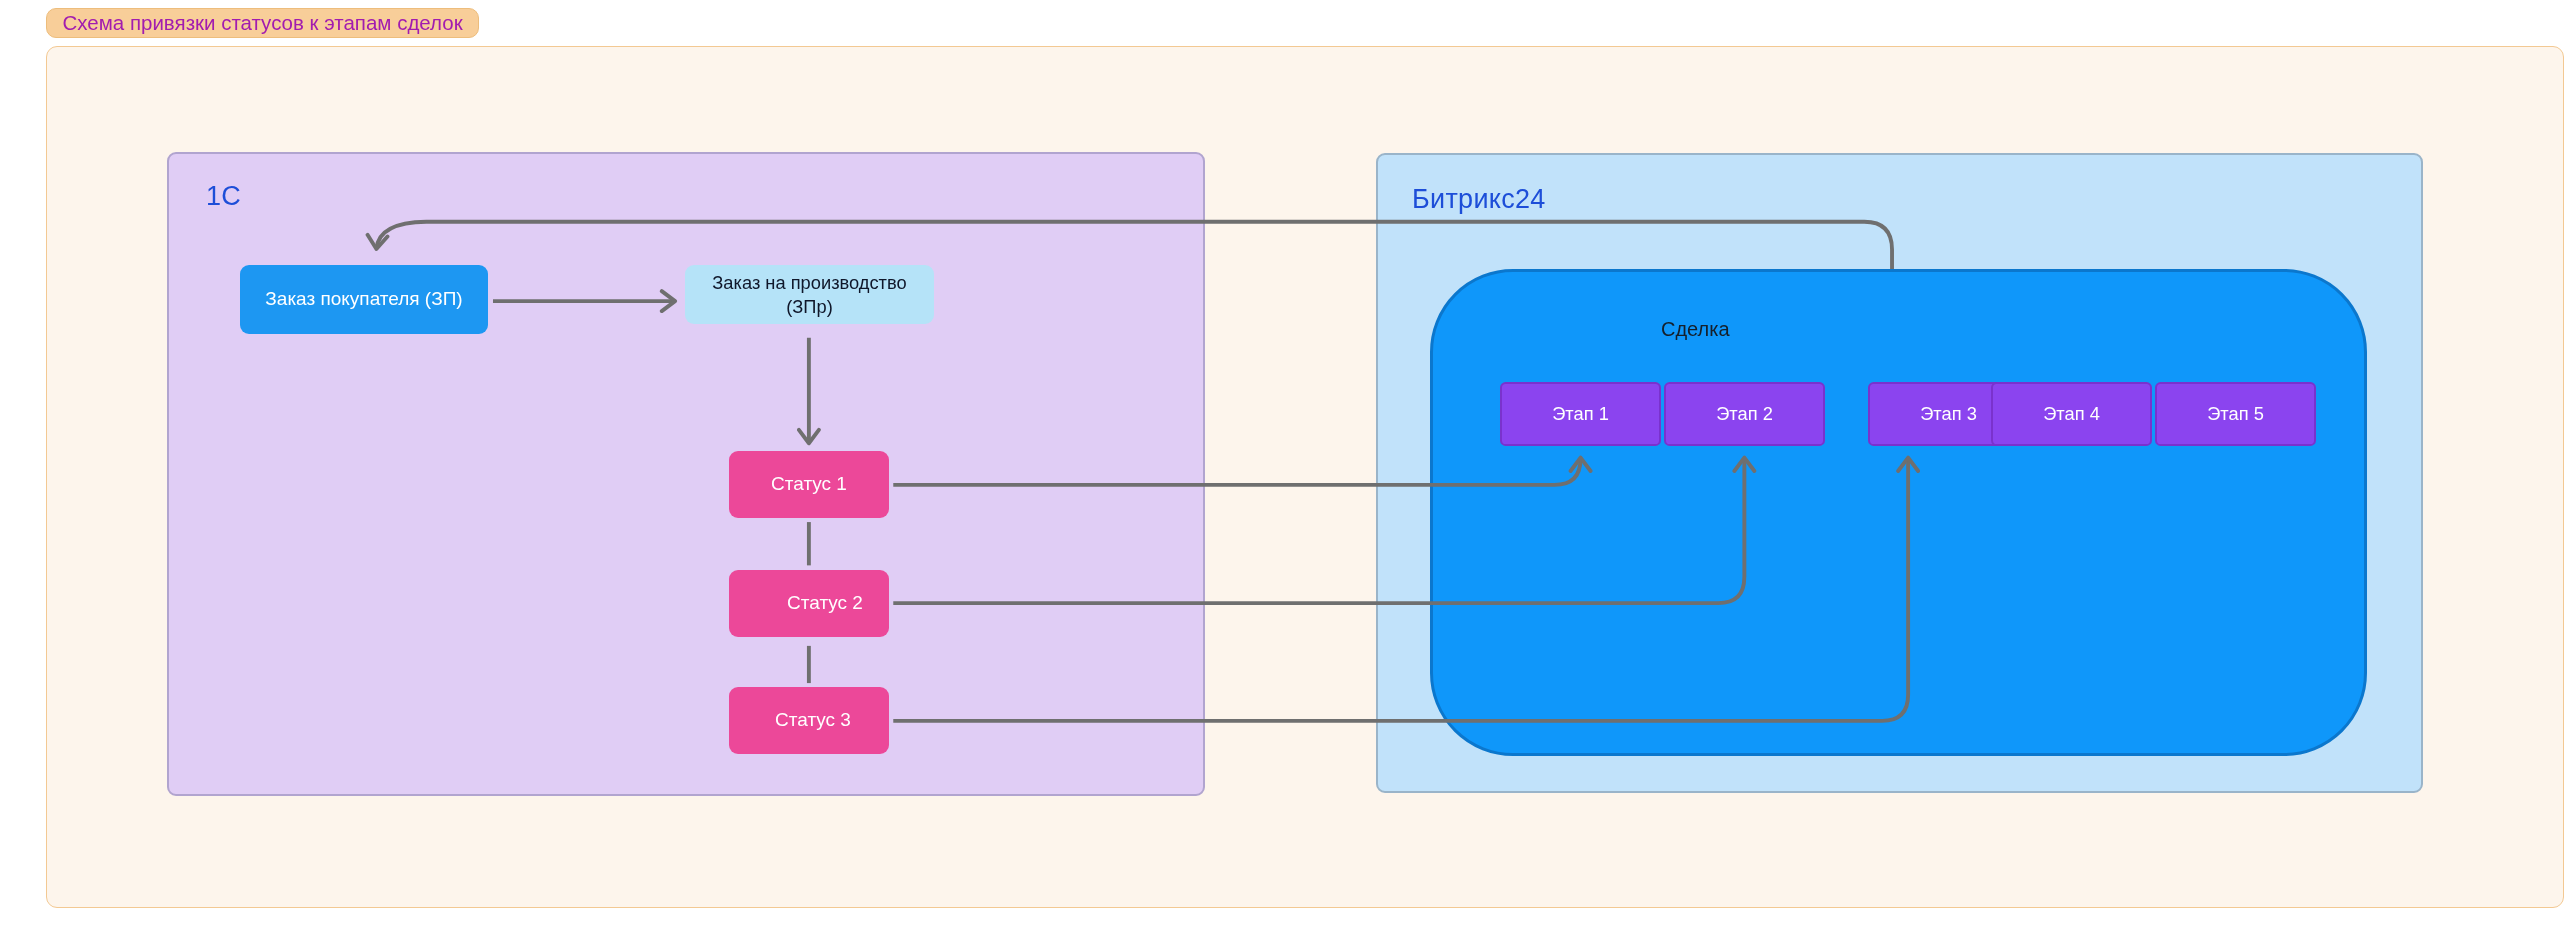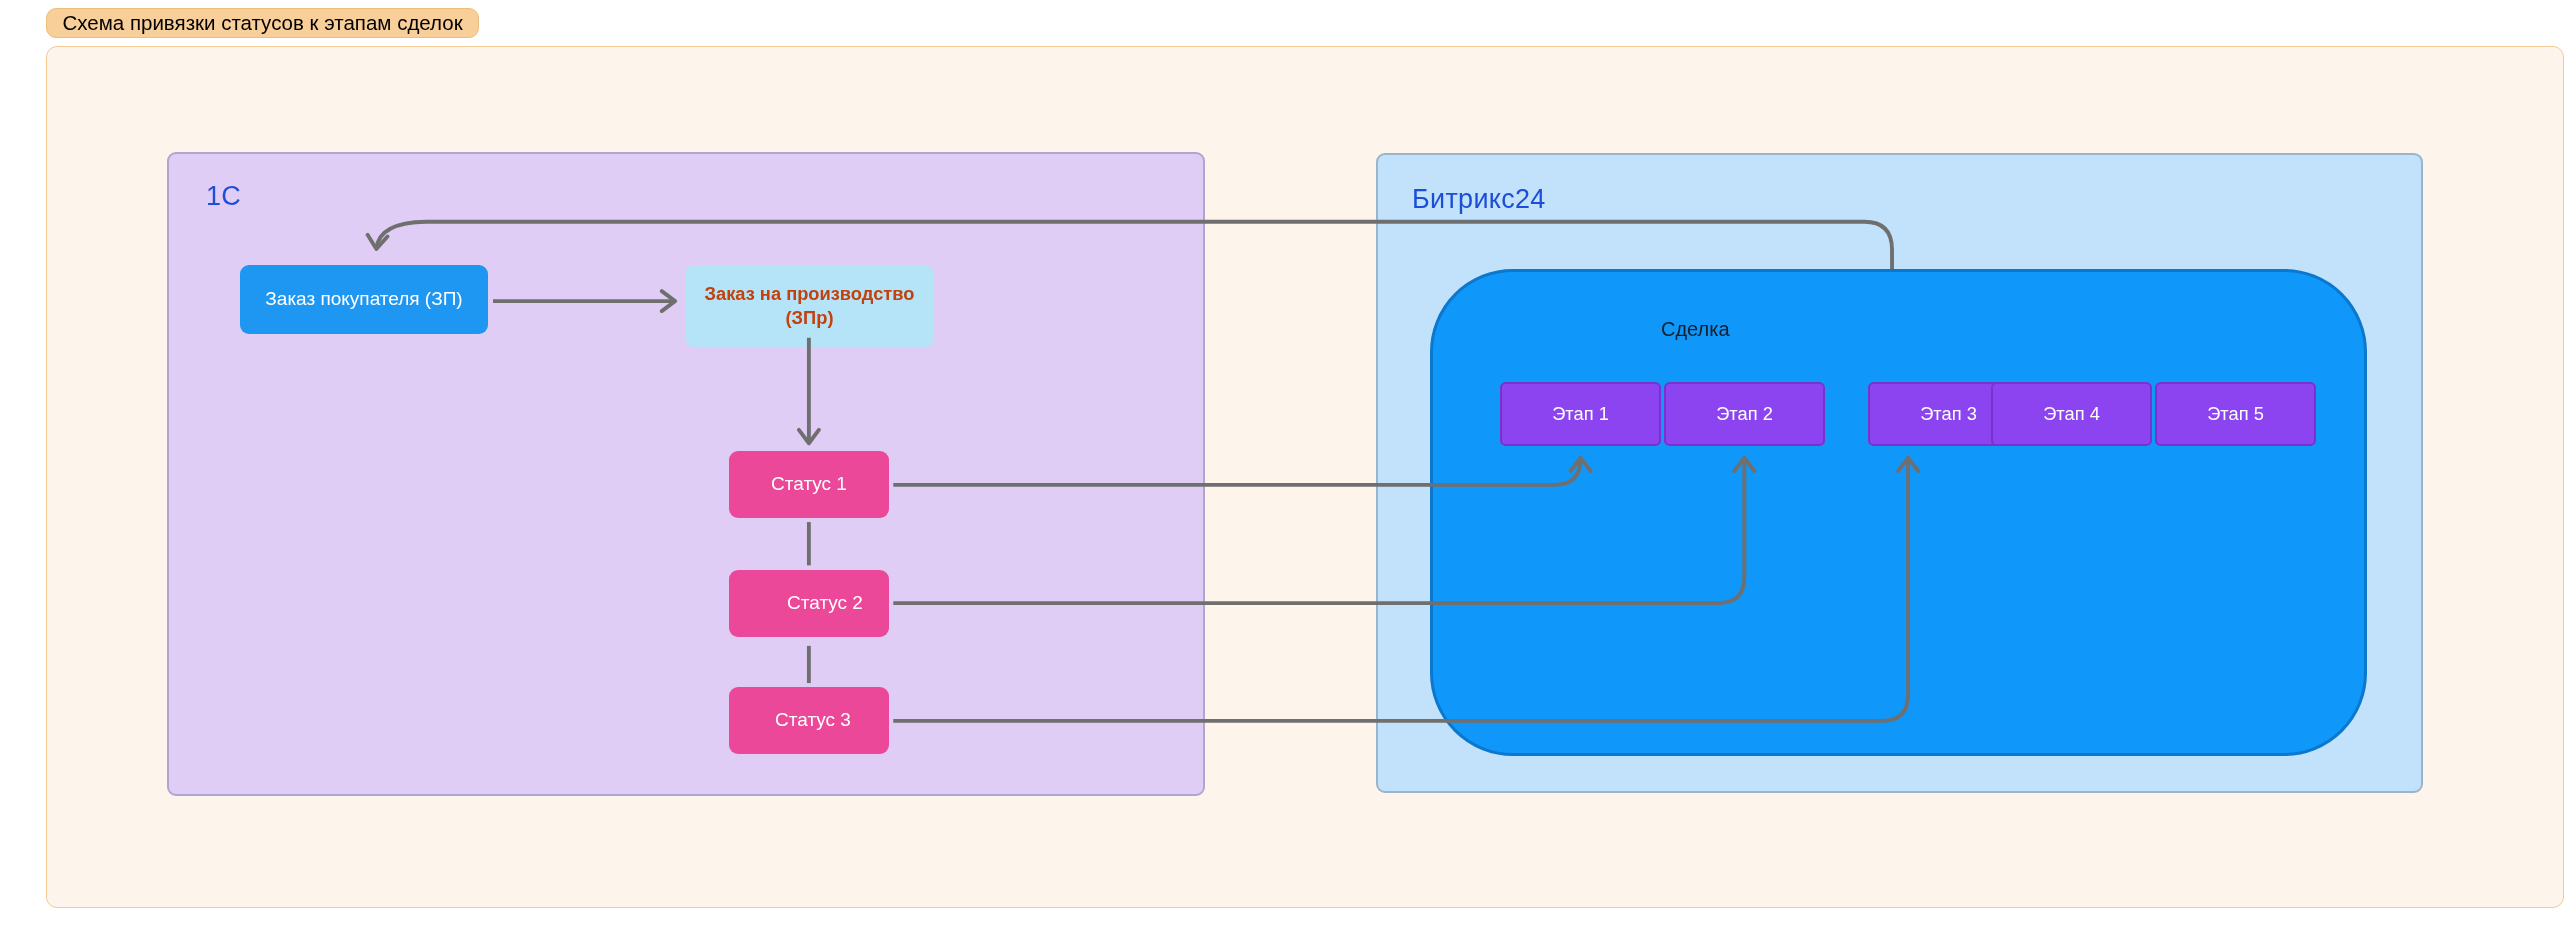--- a/index.html
+++ b/index.html
@@ -4,21 +4,21 @@
 <style>
   html,body{margin:0;padding:0;background:#ffffff;}
   body{width:2576px;height:942px;position:relative;font-family:"Liberation Sans",sans-serif;overflow:hidden;}
   .abs{position:absolute;box-sizing:border-box;}
 
   
   .title-badge{
     left:46px;top:8.3px;height:30px;
     background:#f8ce99;border:1.1px solid #edbd7c;border-radius:10px;
     display:flex;align-items:center;padding:0 15.5px;
-    font-size:20.5px;color:#000000;white-space:nowrap;
+    font-size:20.5px;color:#a21caf;white-space:nowrap;
   }
 
   
   .outer{
     left:46px;top:46px;width:2518px;height:862px;
     background:#fdf5ec;border:1.7px solid #f3c993;border-radius:11px;
   }
 
   
   .group-onec{
@@ -41,21 +41,21 @@
     background:#0f97fa;border:3.3px solid #0b77cd;border-radius:83px;
   }
   .deal-label{position:absolute;left:228px;top:46px;font-size:20px;color:#15202b;}
 
   
   .node{
     display:flex;align-items:center;justify-content:center;text-align:center;
     font-size:19px;line-height:1.3;border-radius:9px;
   }
   .node-zp{left:240px;top:265px;width:248px;height:69px;background:#1d97f2;color:#ffffff;}
-  .node-zpr{left:685px;top:265px;width:249px;height:82px;background:#b5e3f8;color:#c2410c;font-size:18.3px;flex-direction:column;font-weight:bold;}
+  .node-zpr{left:685px;top:265px;width:249px;height:59px;background:#b5e3f8;color:#0f172a;font-size:18.3px;flex-direction:column;}
   .node-status{left:729px;width:160px;height:67px;background:#ec4899;color:#ffffff;}
   .status-1{top:451px;}
   .status-2{top:570px;padding-left:32px;}
   .status-3{top:687px;padding-left:8px;}
 
   .stage{
     top:382px;width:161px;height:64px;
     background:#8b44ef;border:2.8px solid #7a32cd;border-radius:5.6px;
     display:flex;align-items:center;justify-content:center;
     color:#ffffff;font-size:18.3px;

